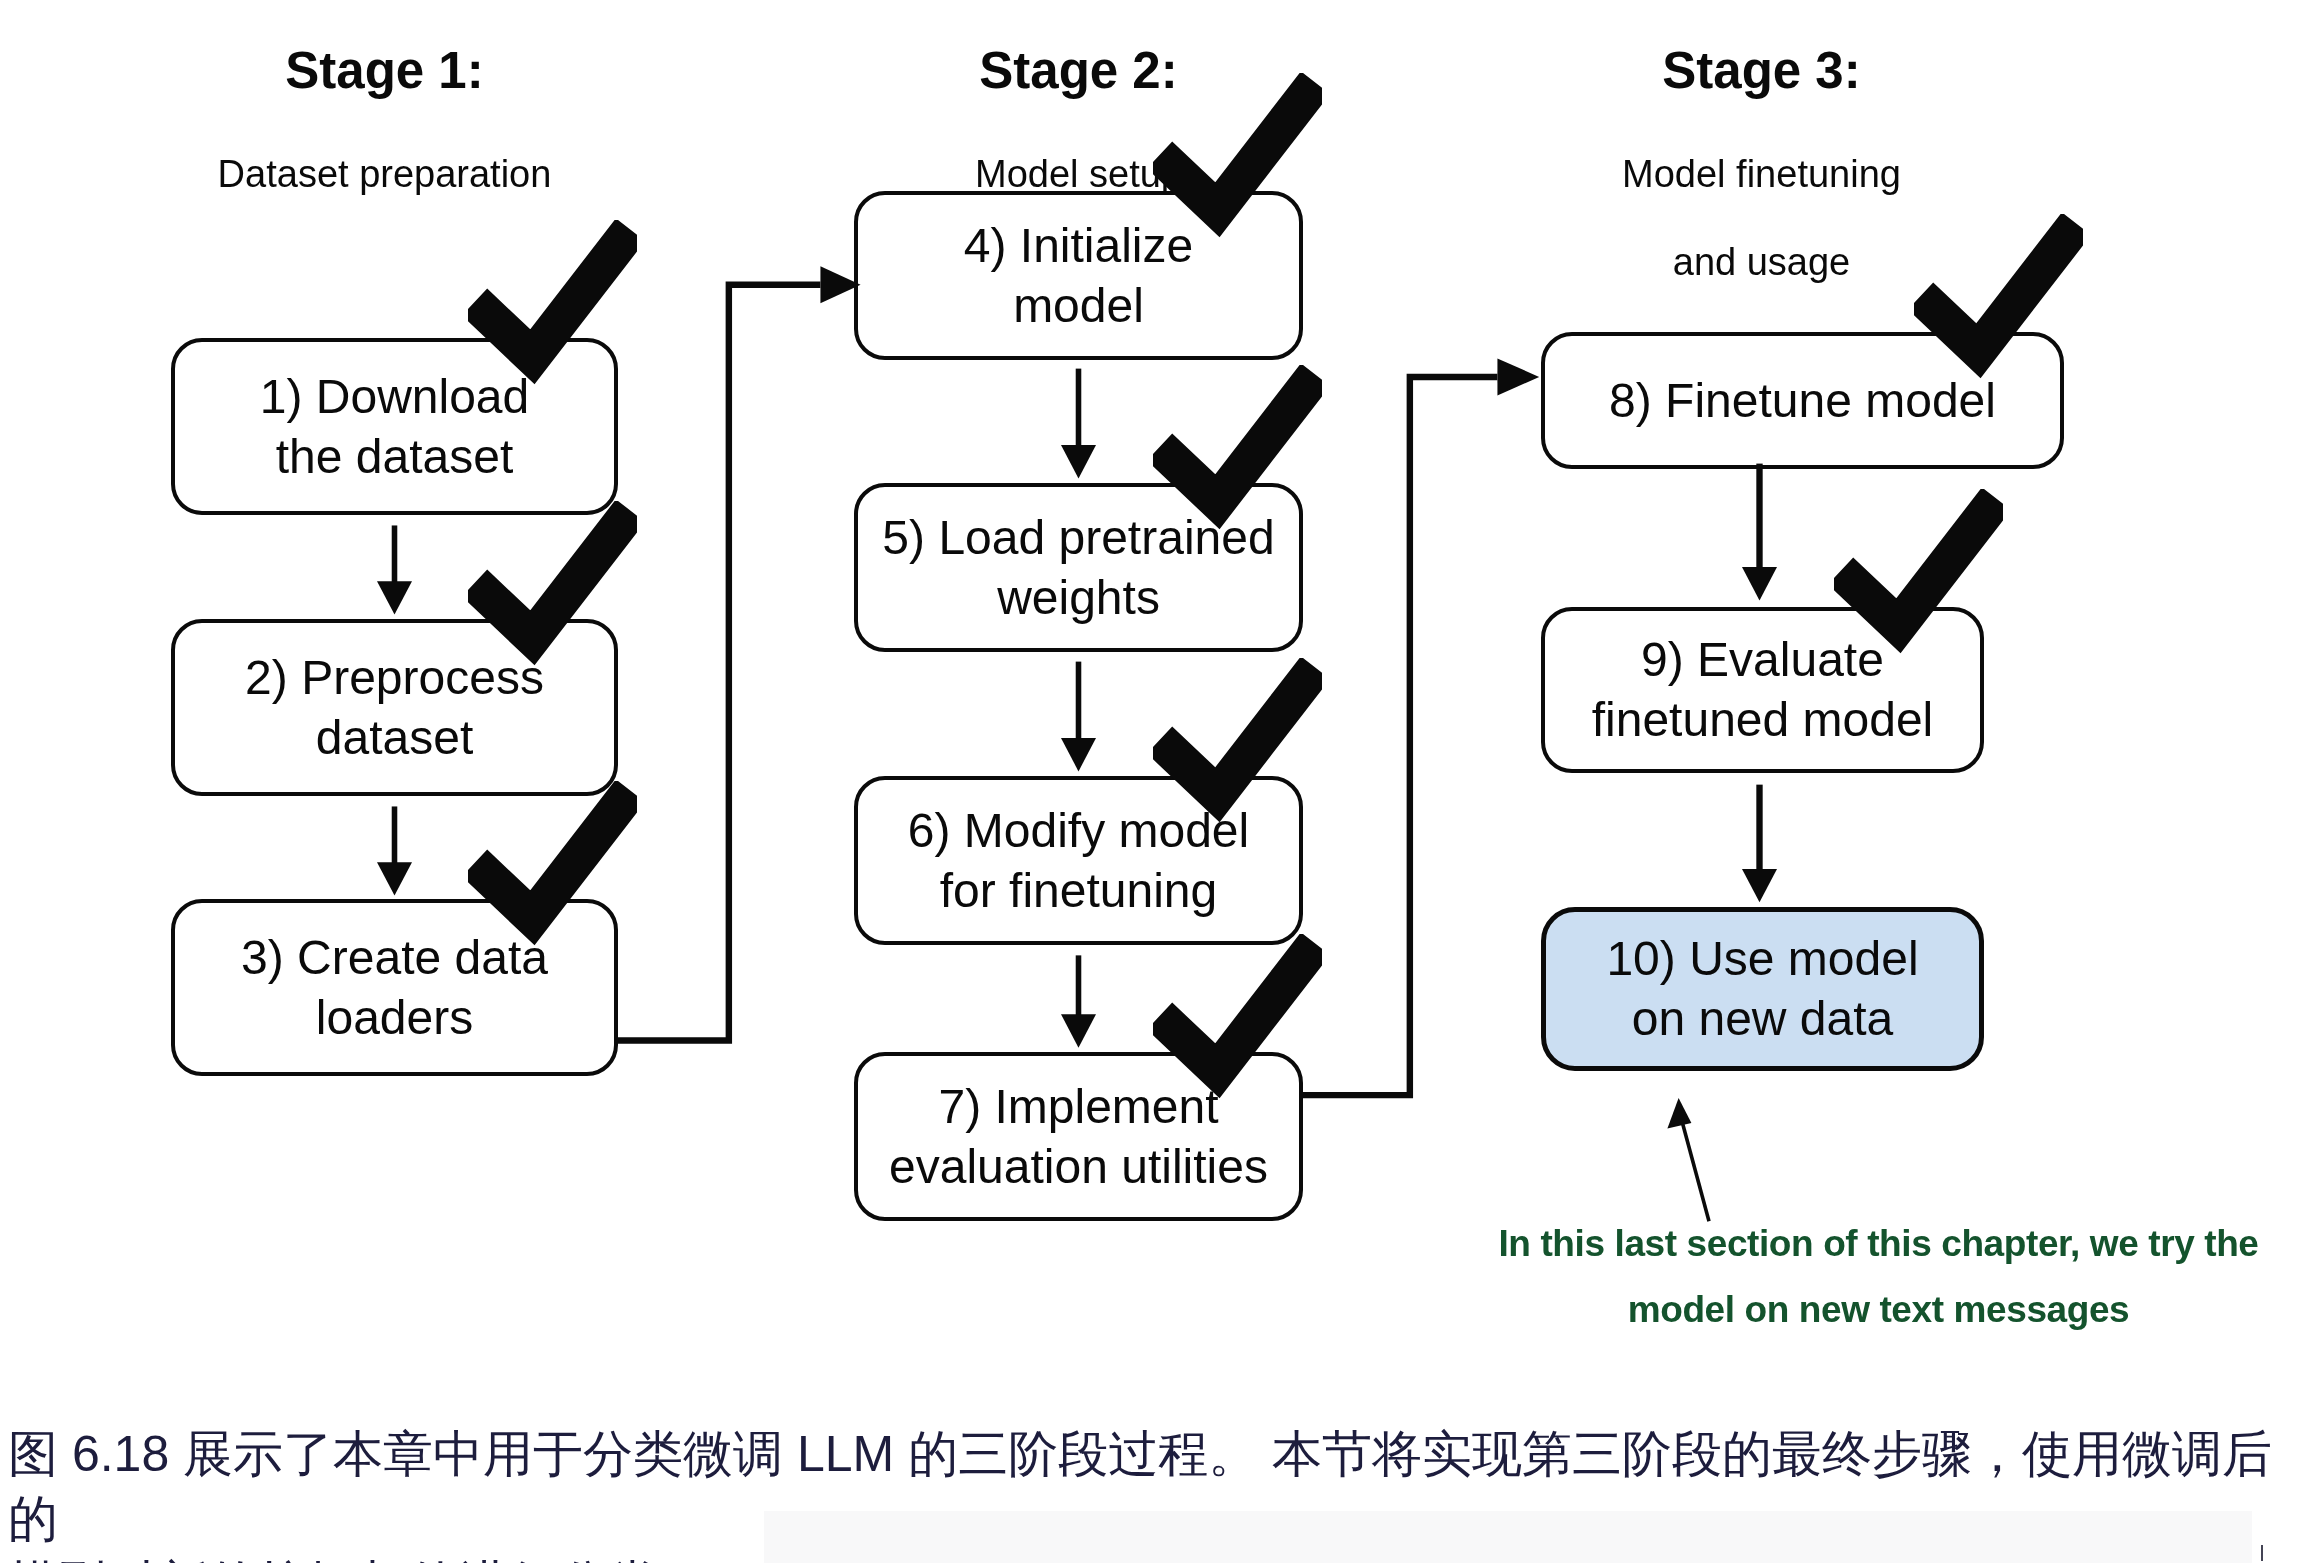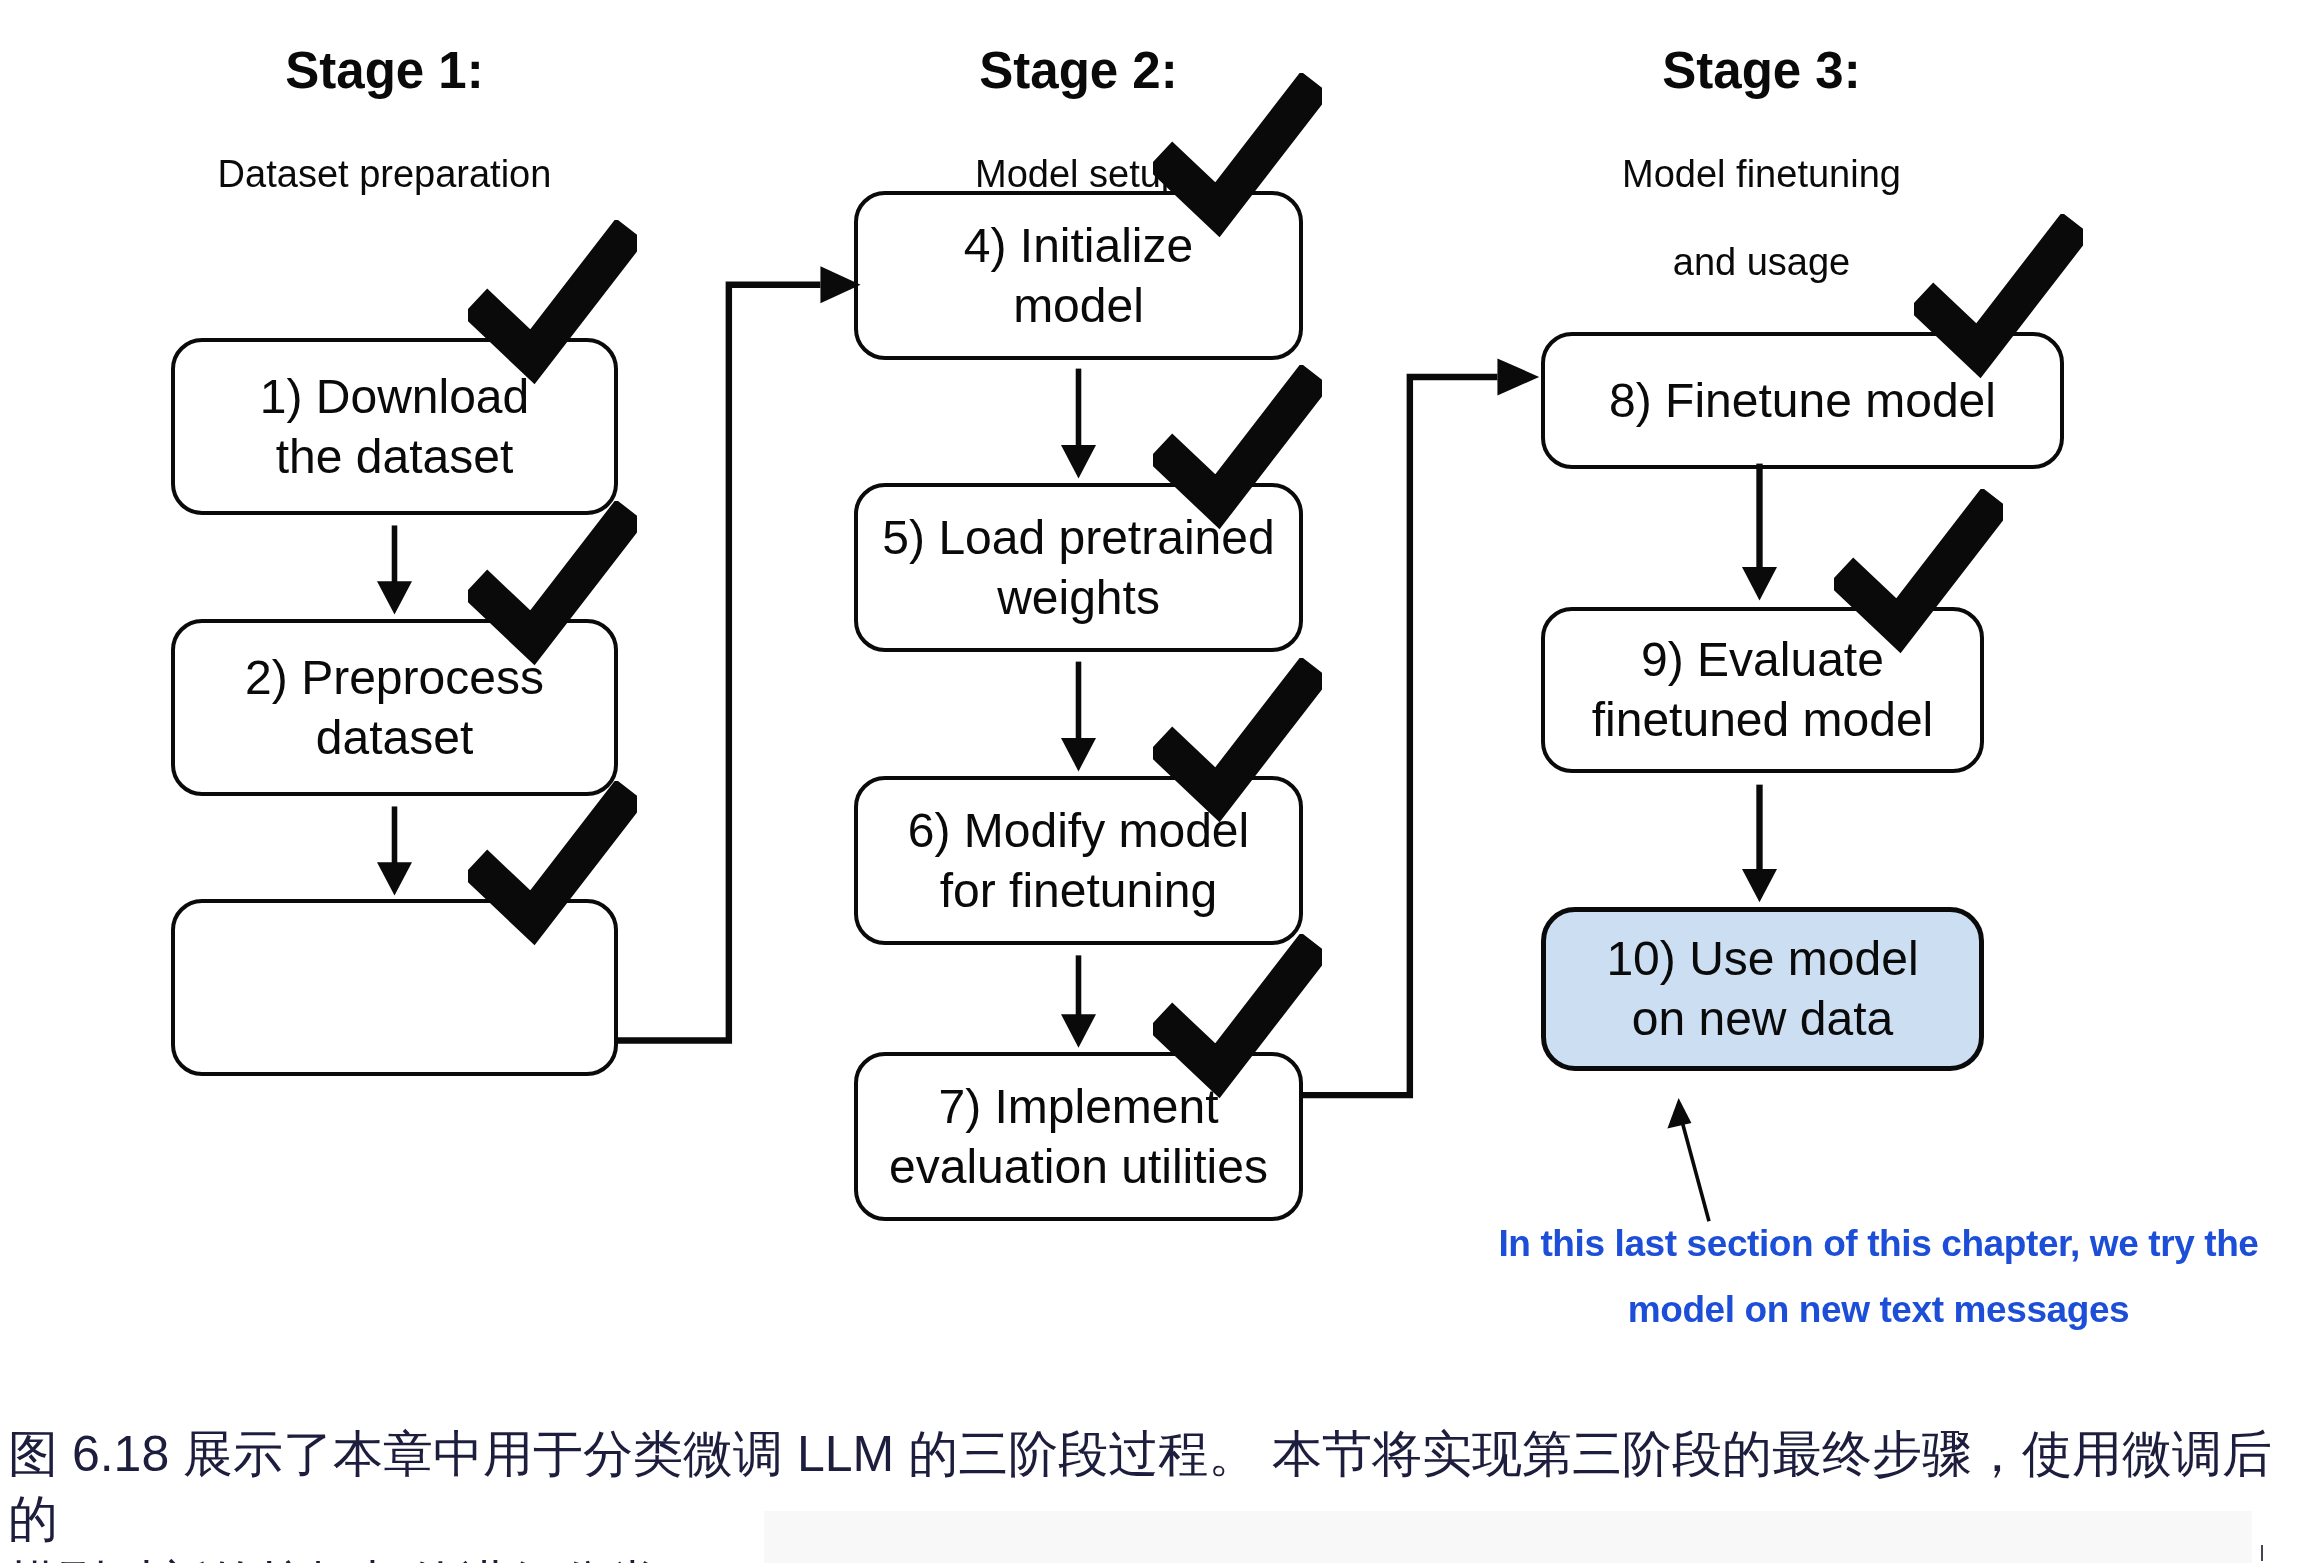--- a/index.html
+++ b/index.html
@@ -62,21 +62,21 @@
     position:absolute;
     left:1460px;
     top:1211px;
     width:837px;
     text-align:center;
     font-size:37px;
     font-weight:700;
     letter-spacing:-0.4px;
     line-height:66px;
     white-space:pre-line;
-    color:#1d4ed8;
+    color:#14532d;
   }
   .caption{
     position:absolute;
     left:8px;
     top:1422px;
     width:2301px;
     font-size:50px;
     line-height:65px;
     white-space:pre-line;
     color:#1d1d3d;
@@ -125,20 +125,22 @@
     </svg>
   </div>
   <div class="box" style="left:171px;top:619px;width:447px;height:177px;">
     <span class="label">2) Preprocess
 dataset</span>
     <svg class="check" viewBox="0 0 210 235">
       <polyline points="8,102 80,170 202,12" fill="none" stroke="#0a0a0a" stroke-width="46"></polyline>
     </svg>
   </div>
   <div class="box" style="left:171px;top:899px;width:447px;height:177px;">
+    <span class="label">3) Create data
+loaders</span>
     <svg class="check" viewBox="0 0 210 235">
       <polyline points="8,102 80,170 202,12" fill="none" stroke="#0a0a0a" stroke-width="46"></polyline>
     </svg>
   </div>
 
   <div class="box" style="left:854px;top:191px;width:449px;height:169px;">
     <span class="label">4) Initialize
 model</span>
     <svg class="check" viewBox="0 0 210 235">
       <polyline points="8,102 80,170 202,12" fill="none" stroke="#0a0a0a" stroke-width="46"></polyline>

